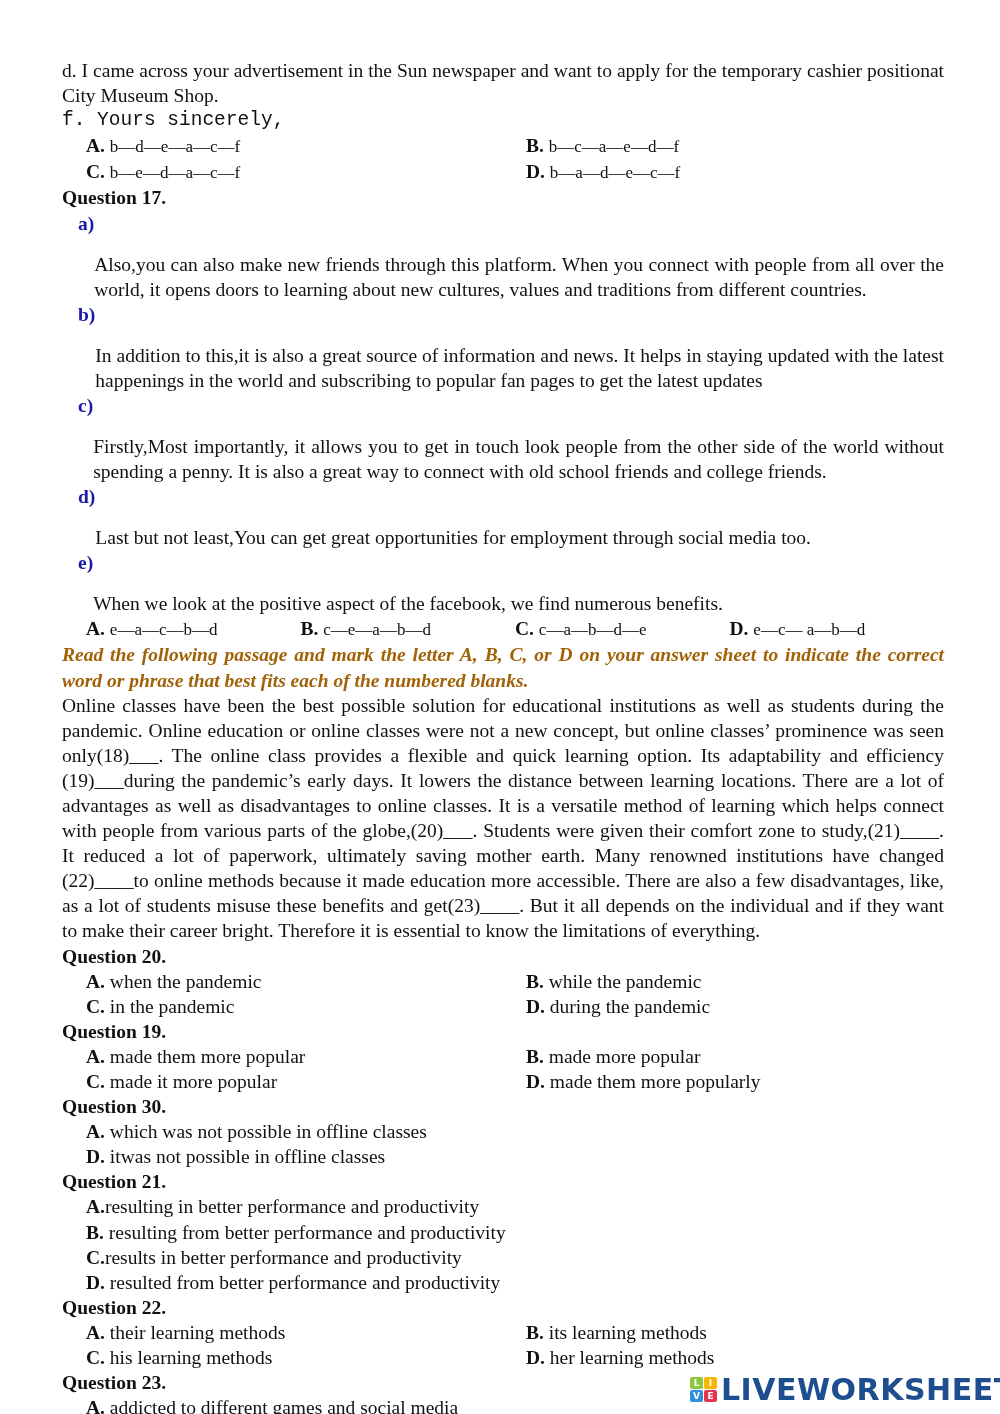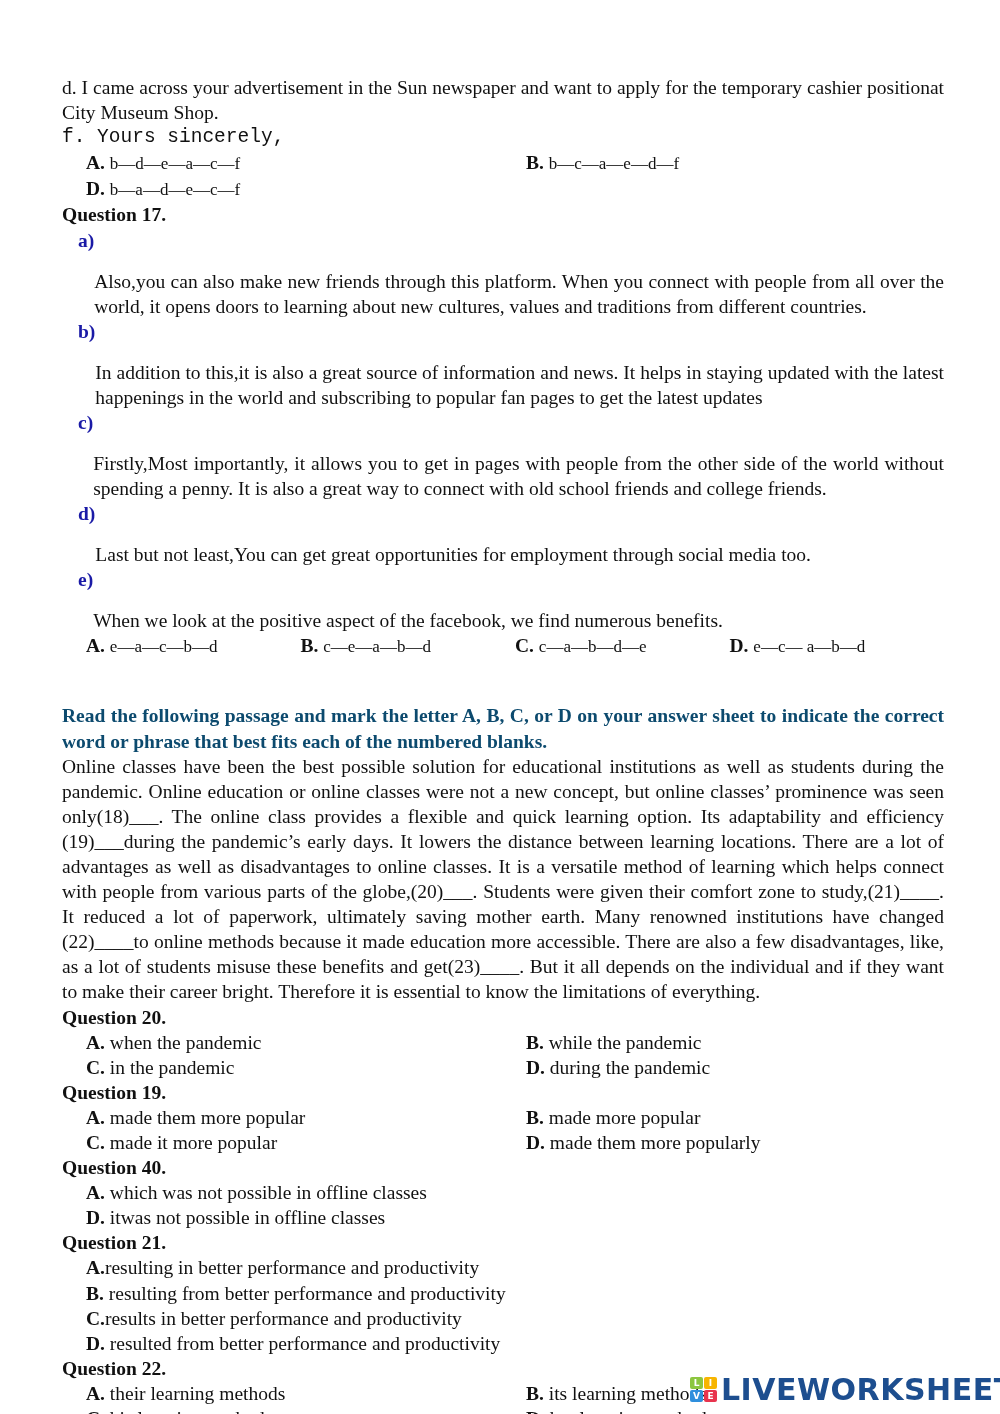--- a/index.html
+++ b/index.html
@@ -1,66 +1,67 @@
 <!DOCTYPE html>
 <html><head>
 <meta charset="utf-8">
 <style>
   html, body { margin: 0; padding: 0; background: #ffffff; }
   body { width: 1000px; height: 1414px; position: relative; overflow: hidden;
          font-family: "Liberation Serif", "DejaVu Serif", serif; color: #111; }
   .page { position: absolute; left: 62px; top: 58px; width: 882px; font-size: 19.5px; line-height: 25.1px; }
   .line { white-space: nowrap; font-family: Liberation Mono, monospace; }
-  .just { text-align: justify; text-align-last: left; white-space: normal; margin-top: 17px; }
+  .just { text-align: justify; text-align-last: left; white-space: normal; }
   .qtitle { font-weight: bold; }
   .opt2 { display: flex; padding-left: 24px; }
   .opt2 > span { display: block; }
   .opt2 .c1 { width: 440px; }
   .opt4 { display: flex; padding-left: 24px; justify-content: flex-end; }
   .opt4 > span { width: 220px; }
   .optfull { padding-left: 24px; }
   .lt { font-weight: bold; }
   .seq { font-size: 17px; }
   .item { display: flex; padding-left: 16px; }
   .item .mk { color: #1a1aa6; font-weight: bold; flex: none; }
   .item .tx { flex: 1; text-align: justify; margin-top: 41px; }
-  .instr { color: #0c4a6e; font-weight: bold; text-align: justify; text-align-last: left; margin-top: 44px; }
+  .instr { color: #a16207; font-weight: bold; font-style: italic; text-align: justify; text-align-last: left; }
   .passage { text-align: justify; text-align-last: left; }
   .logo { position: absolute; left: 690px; top: 1372px; display: flex; align-items: center; }
   .logo-grid { display: grid; grid-template-columns: 13px 13px; grid-template-rows: 12px 12px; gap: 1px; margin-right: 4px; }
   .logo-grid span { font-family: "DejaVu Sans", sans-serif; font-size: 9px; font-weight: bold; color: #fff; display: flex; align-items: center; justify-content: center; border-radius: 2px; }
   .logo-text { font-family: "DejaVu Sans", sans-serif; font-weight: bold; font-size: 30px; color: #1d4e8f; letter-spacing: 0.5px; }
 </style>
 </head>
 <body>
 
 <div class="page">
 
   <div class="just">d. I came across your advertisement in the Sun newspaper and want to apply for the temporary cashier positionat City Museum Shop.</div>
   <div class="line">f. Yours sincerely,</div>
   <div class="opt2">
     <span class="c1"><span class="lt">A.</span> <span class="seq">b—d—e—a—c—f</span></span>
     <span><span class="lt">B.</span> <span class="seq">b—c—a—e—d—f</span></span>
   </div>
   <div class="opt2">
+    <span class="c1"><span class="lt">C.</span> <span class="seq">b—e—d—a—c—f</span></span>
     <span><span class="lt">D.</span> <span class="seq">b—a—d—e—c—f</span></span>
   </div>
 
   <div class="qtitle">Question 17.</div>
   <div class="item">
       <span class="mk">a)</span>
       <span class="tx">Also,you can also make new friends through this platform. When you connect with people from all over the world, it opens doors to learning about new cultures, values and traditions from different countries.</span>
     </div>
   <div class="item">
       <span class="mk">b)</span>
       <span class="tx">In addition to this,it is also a great source of information and news. It helps in staying updated with the latest happenings in the world and subscribing to popular fan pages to get the latest updates</span>
     </div>
   <div class="item">
       <span class="mk">c)</span>
-      <span class="tx">Firstly,Most importantly, it allows you to get in pages with people from the other side of the world without spending a penny. It is also a great way to connect with old school friends and college friends.</span>
+      <span class="tx">Firstly,Most importantly, it allows you to get in touch look people from the other side of the world without spending a penny. It is also a great way to connect with old school friends and college friends.</span>
     </div>
   <div class="item">
       <span class="mk">d)</span>
       <span class="tx">Last but not least,You can get great opportunities for employment through social media too.</span>
     </div>
   <div class="item">
       <span class="mk">e)</span>
       <span class="tx">When we look at the positive aspect of the facebook, we find numerous benefits.</span>
     </div>
   <div class="opt4">
@@ -86,21 +87,21 @@
   <div class="qtitle">Question 19.</div>
   <div class="opt2">
     <span class="c1"><span class="lt">A.</span><span> made them more popular</span></span>
     <span><span class="lt">B.</span><span> made more popular</span></span>
   </div>
   <div class="opt2">
     <span class="c1"><span class="lt">C.</span><span> made it more popular</span></span>
     <span><span class="lt">D.</span><span> made them more popularly</span></span>
   </div>
 
-  <div class="qtitle">Question 40.</div>
+  <div class="qtitle">Question 30.</div>
   <div class="opt2">
     <span class="c1"><span class="lt">A.</span><span> which was not possible in offline classes</span></span>
   </div>
   <div class="opt2">
     <span><span class="lt">D.</span><span> itwas not possible in offline classes</span></span>
   </div>
 
   <div class="qtitle">Question 21.</div>
   <div class="optfull"><span class="lt">A.</span><span>resulting in better performance and productivity</span></div>
   <div class="optfull"><span class="lt">B.</span><span> resulting from better performance and productivity</span></div>

